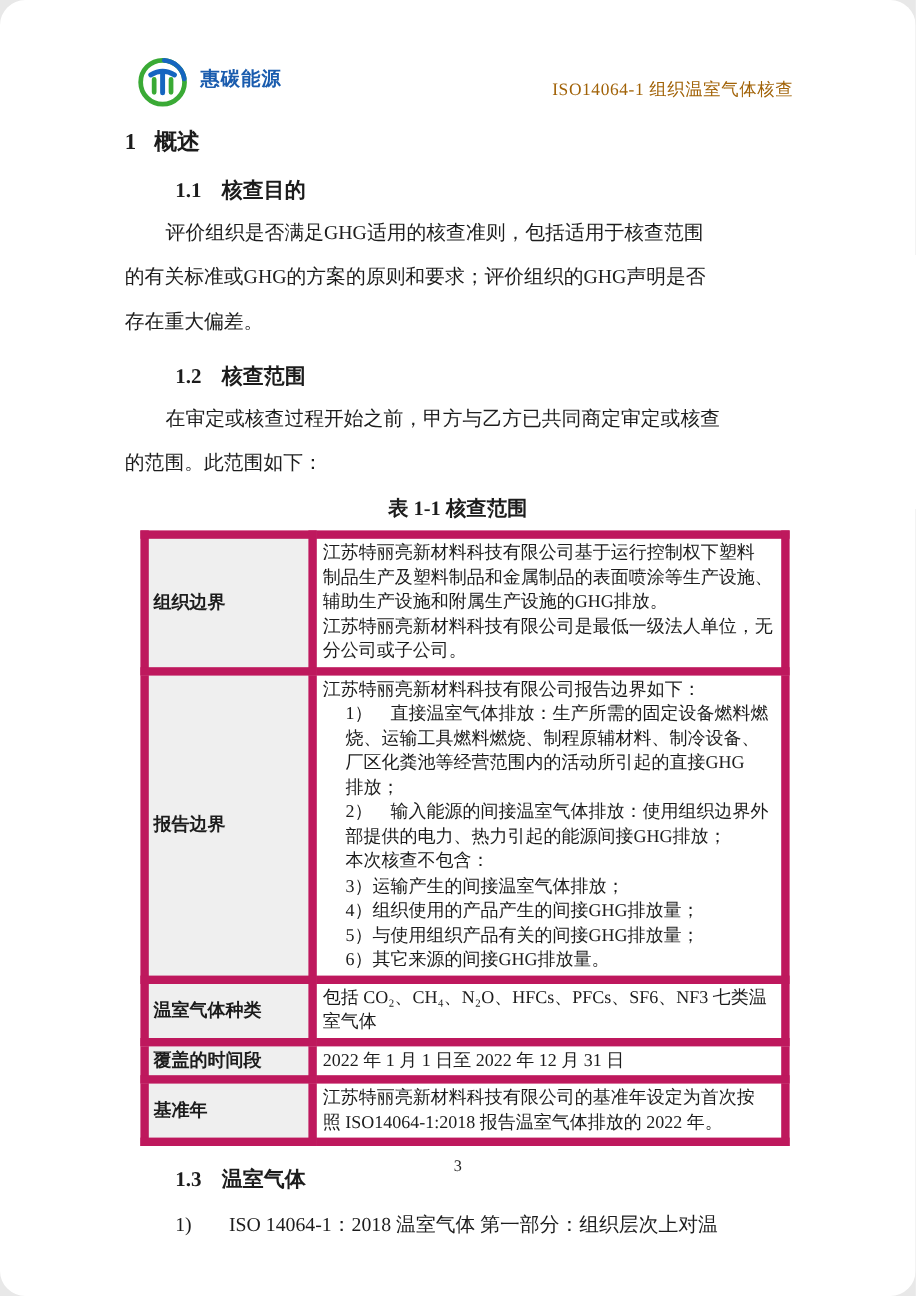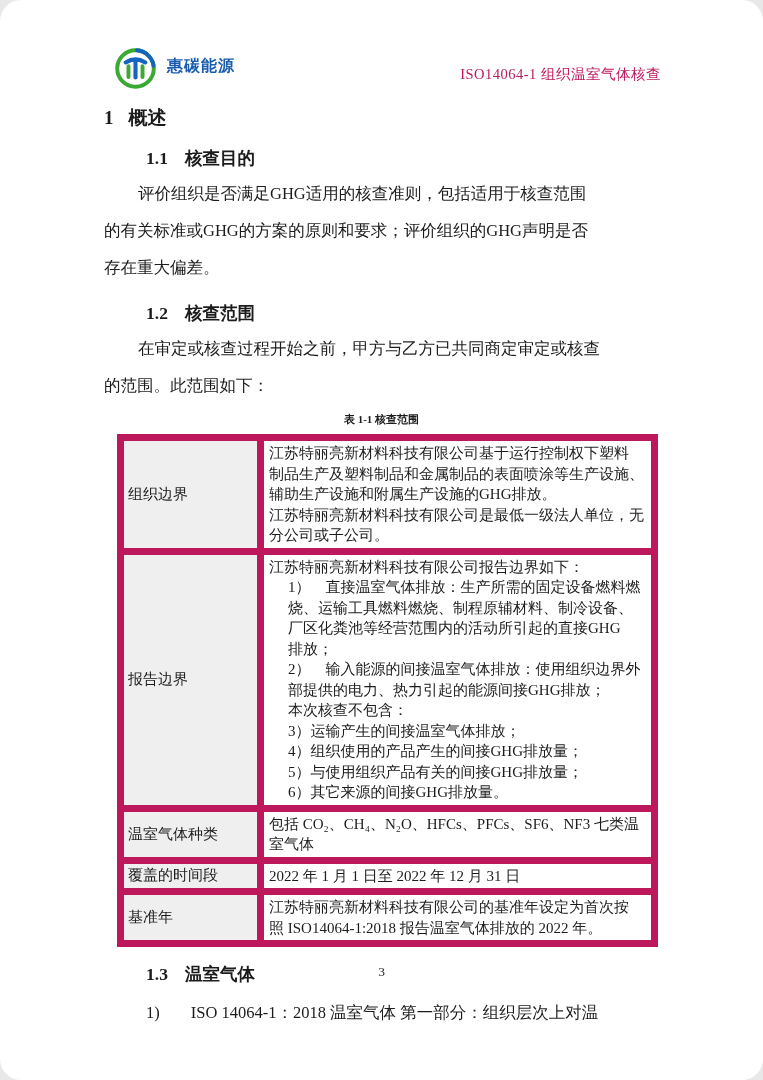--- a/index.html
+++ b/index.html
@@ -19,47 +19,47 @@
     display:flex;justify-content:space-between;align-items:flex-end;
     margin:46px 102px 0 113px;
   }
   .brand{display:flex;align-items:center;gap:9px;}
   .brand-name{
     font-family:"Liberation Sans","DejaVu Sans",sans-serif;
     font-weight:bold;font-size:16px;letter-spacing:1px;
     color:var(--brand-blue,#1a5cae);
     padding-bottom:4px;
   }
-  .doc-title{font-size:14.5px;color:#be185d;padding-bottom:7px;letter-spacing:.5px;}
+  .doc-title{font-size:14.5px;color:#a16207;padding-bottom:7px;letter-spacing:.5px;}
   
   .h1{margin:14px 102px 0 104px;font-size:19px;font-weight:bold;}
   .h1 .num{margin-right:15px;}
   .h2{margin:15px 102px 0 146px;font-size:17.5px;font-weight:bold;}
   .h2 .num{margin-right:17px;}
   
   .para{margin:5px 100px 0 104px;font-size:16.5px;}
   .para .ln{line-height:37px;white-space:nowrap;}
   .para .fi{padding-left:34px;}
   
-  .tbl-caption{margin:8px 0 0 0;text-align:center;font-weight:bold;font-size:11px;}
+  .tbl-caption{margin:8px 0 0 0;text-align:center;font-weight:bold;font-size:17px;}
   table.scope{
     border-collapse:collapse;
     margin:7px 0 0 117px;
     width:541px;
     table-layout:fixed;
   }
   table.scope td{
     border:7px solid #be185d;
     font-size:15px;
     vertical-align:middle;
   }
   td.label-cell{
     width:140px;
     background:var(--label-bg,#efefef);
-    font-weight:normal;
+    font-weight:bold;
     padding:2px 4px;
     box-sizing:border-box;
     white-space:nowrap;
   }
   td.content-cell{padding:2px 5px;box-sizing:border-box;}
   td.content-cell .ln{line-height:20.5px;white-space:nowrap;}
   td.content-cell .ind{padding-left:19px;}
   
   .list-item{margin:10px 102px 0 146px;font-size:16.5px;line-height:34px;white-space:nowrap;font-family:Liberation Serif, serif;}
   .list-item .li-num{margin-right:31px;}

